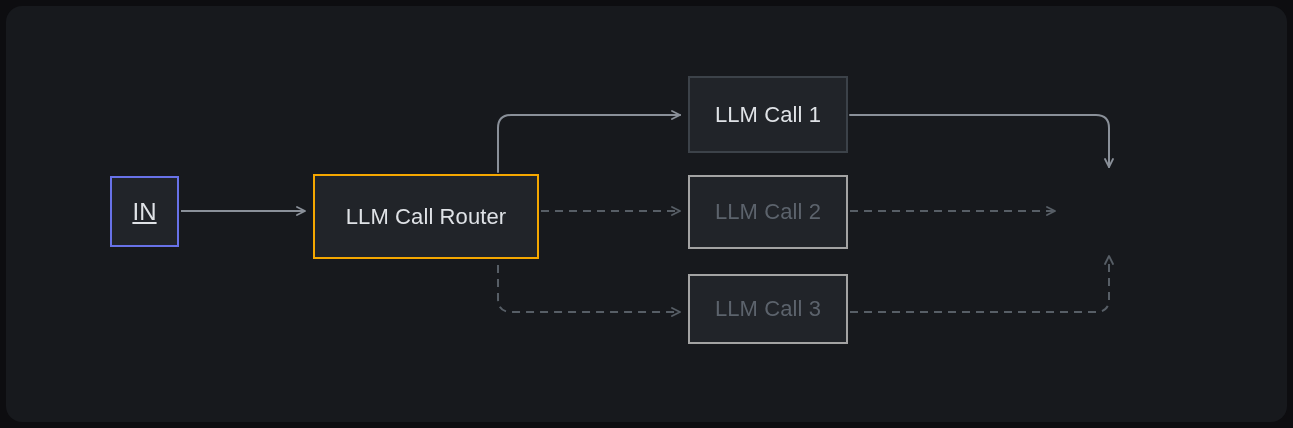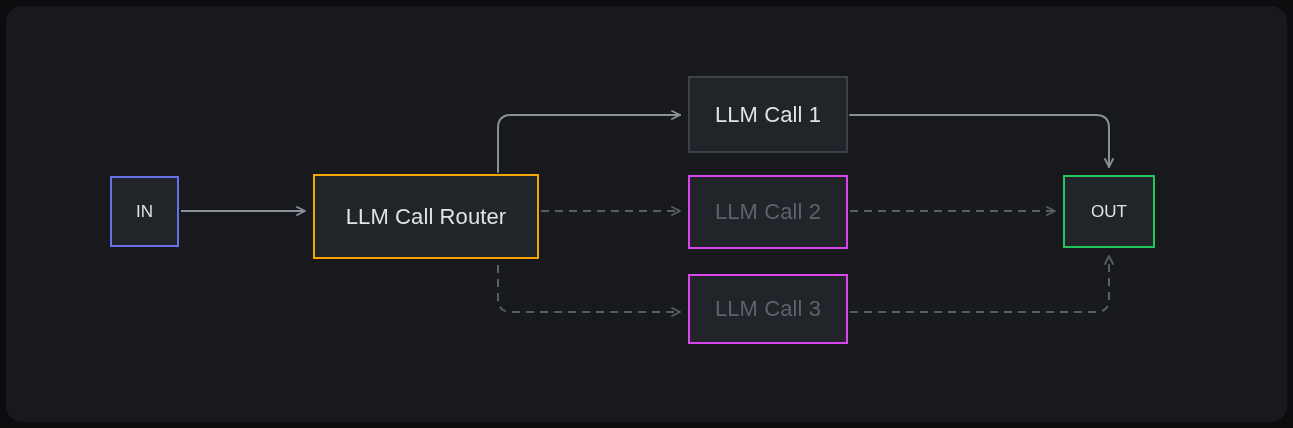--- a/index.html
+++ b/index.html
@@ -42,23 +42,23 @@
     align-items: center;
     justify-content: center;
     background: #212429;
     border-radius: 0;
     border: 2px solid #3c4249;
     color: #dfe2e6;
     font-size: 22px;
     letter-spacing: 0.1px;
     white-space: nowrap;
   }
-  .node.terminal { font-size: 17px; }
+  .node.terminal { font-size: 24px; text-decoration: underline; }
   .node.dim {
-    border: 2px solid #d946ef;
+    border: 2px solid #a3a3a3;
     color: #5c636c;
   }
   .node-label { pointer-events: none; }
 </style>
 </head>
 <body>
 
 <div id="canvas">
 
   <div class="panel"></div>
@@ -101,17 +101,14 @@
   </div>
 
   <div class="node dim" style="left:688px; top:175px; width:160px; height:74px;">
     <span class="node-label">LLM Call 2</span>
   </div>
 
   <div class="node dim" style="left:688px; top:274px; width:160px; height:70px;">
     <span class="node-label">LLM Call 3</span>
   </div>
 
-  <div class="node terminal" style="left:1063px; top:175px; width:92px; height:73px; border-color:#22c55e;">
-    <span class="node-label">OUT</span>
-  </div>
 
 </div>
 
 </body></html>

